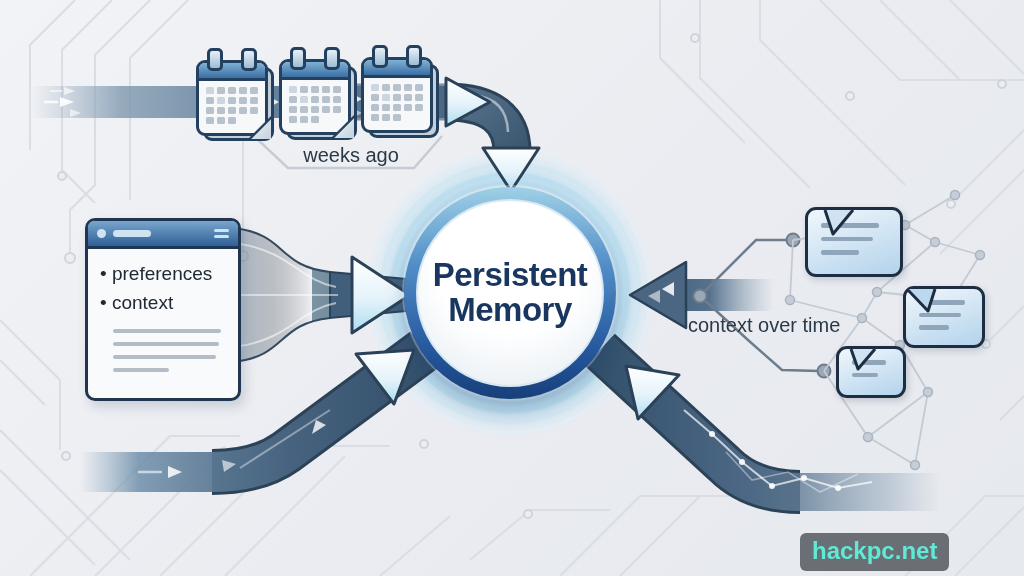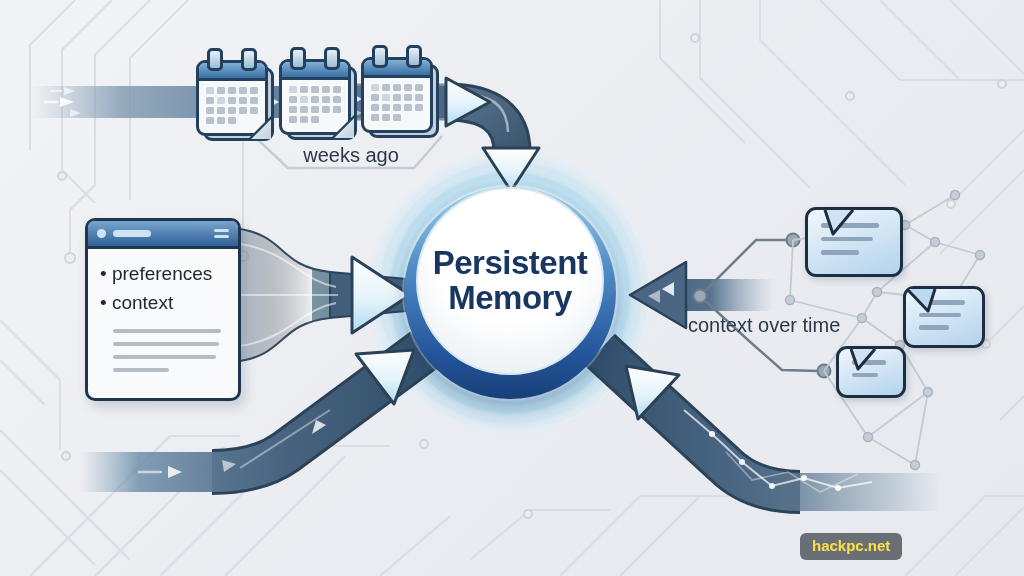--- a/index.html
+++ b/index.html
@@ -6,21 +6,21 @@
   .stage{position:relative;width:1024px;height:576px;overflow:hidden;
     background:linear-gradient(135deg,#f2f3f6 0%,#eaecf1 55%,#e6e9ee 100%);
     font-family:"Liberation Sans",sans-serif;}
   .stage svg{position:absolute;left:0;top:0;}
   .layer0{z-index:0;} .layer1{z-index:1;}
 
   
   .hub-ring{position:absolute;left:404px;top:187px;width:212px;height:212px;border-radius:50%;
     background:linear-gradient(180deg,#9fd0e6 0%,#4f8cc6 38%,#24569b 78%,#173f7a 100%);
     box-shadow:0 10px 18px rgba(25,60,110,.28), 0 0 0 2px rgba(255,255,255,.35);
-    z-index:2;display:flex;align-items:flex-start;justify-content:center;}
+    z-index:2;display:flex;align-items:center;justify-content:center;}
   .hub-inner{width:184px;height:184px;border-radius:50%;
     background:radial-gradient(circle at 50% 32%,#ffffff 48%,#eef3f7 78%,#dde7ef 100%);
     border:2px solid #d8e8f2;display:flex;align-items:center;justify-content:center;text-align:center;}
   .hub-label{font-size:33px;font-weight:700;letter-spacing:-.5px;line-height:1.06;
     color:var(--navy_text,#18365f);width:170px;}
 
   
   .calendar{position:absolute;width:72px;height:76px;z-index:3;}
   .cal-back{position:absolute;left:7px;top:7px;right:-6px;bottom:-5px;background:#c3cfda;
     border:3px solid #23405f;border-radius:9px;}
@@ -65,21 +65,21 @@
   .bubble svg{position:absolute;}
   .b1{left:805px;top:207px;width:92px;height:64px;}
   .b2{left:903px;top:286px;width:76px;height:56px;}
   .b3{left:836px;top:346px;width:64px;height:46px;}
 
   .context-label{position:absolute;left:688px;top:314px;width:170px;font-size:20px;
     color:var(--label_text,#2b3845);z-index:3;}
 
   
   .watermark{position:absolute;left:800px;top:533px;z-index:4;background:rgba(95,100,107,.92);
-    color:#fde047;font-size:15px;font-weight:700;padding:4px 12px 6px 12px;border-radius:6px;}
+    color:#5eead4;font-size:24px;font-weight:700;padding:4px 12px 6px 12px;border-radius:6px;}
 </style>
 </head>
 <body>
 
 <div class="stage">
 
   <svg class="layer0" width="1024" height="576" viewBox="0 0 1024 576">
     <g stroke="#d9dde4" stroke-width="2" fill="none">
       <path d="M75 0 L30 45 V150"></path>
       <path d="M112 0 L62 50 V170 L95 203"></path>

